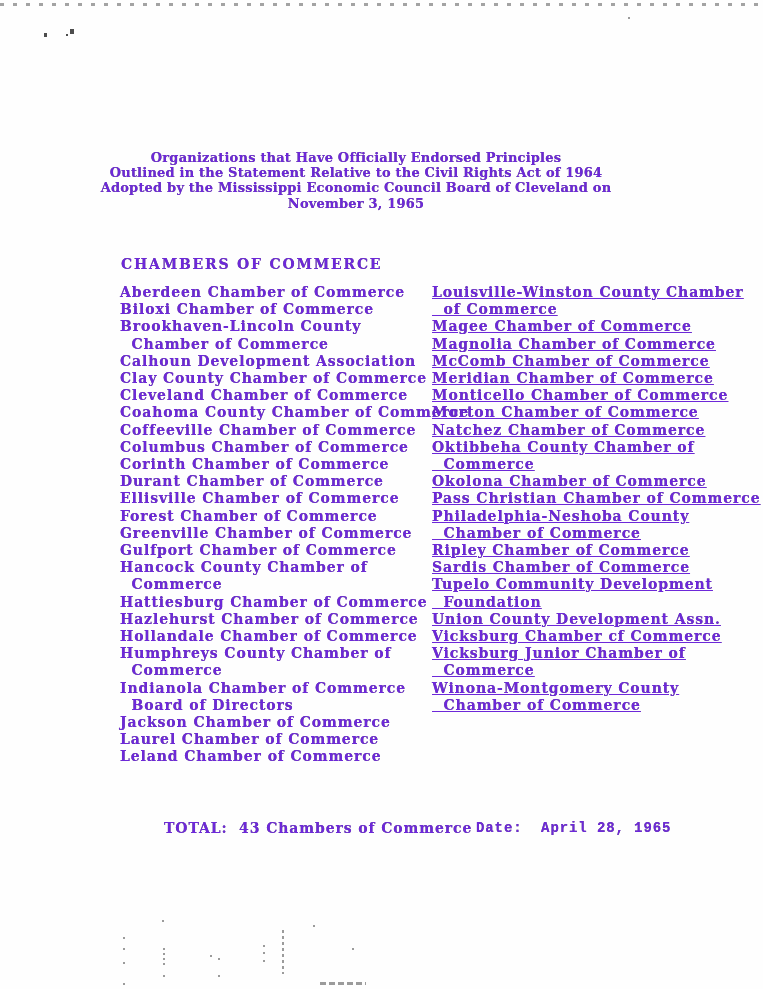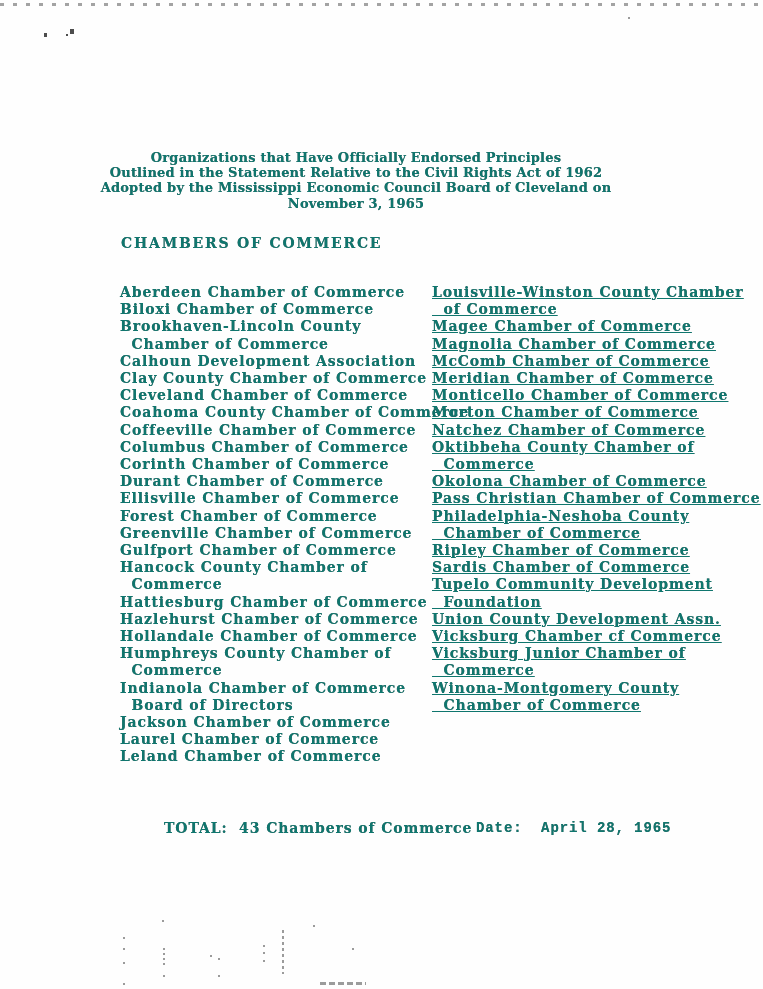--- a/index.html
+++ b/index.html
@@ -8,21 +8,21 @@
     background: #ffffff;
   }
   .page {
     position: relative;
     width: 763px;
     height: 989px;
     background: #fefefe;
     overflow: hidden;
     font-family: "DejaVu Serif", serif;
     font-weight: 700;
-    color: #0f766e;
+    color: #6d28d9;
   }
   
   .ink {
     text-shadow: 0 0 0.5px rgba(30,30,30,0.65);
     white-space: pre;
   }
   .top-dotted {
     position: absolute;
     top: 3px; left: 0; right: 0; height: 3px;
     background: repeating-linear-gradient(90deg,
@@ -34,21 +34,21 @@
     top: 150px;
     left: 40px;
     width: 632px;
     text-align: center;
     font-size: 13px;
     line-height: 15.2px;
     letter-spacing: 0.2px;
   }
   .section-heading {
     position: absolute;
-    top: 235px;
+    top: 256px;
     left: 121px;
     font-size: 14px;
     letter-spacing: 1.8px;
   }
   .col {
     position: absolute;
     top: 284px;
     font-size: 14px;
     line-height: 17.2px;
     letter-spacing: 0.9px;
@@ -87,21 +87,21 @@
       transparent 6px, transparent 9px);
   }
 </style>
 </head>
 <body>
 
 <div class="page">
 
   <div class="top-dotted"></div>
 
-  <div class="header-block ink"><div>Organizations that Have Officially Endorsed Principles</div><div>Outlined in the Statement Relative to the Civil Rights Act of 1962</div><div>Adopted by the Mississippi Economic Council Board of Cleveland on</div><div>November 3, 1965</div></div>
+  <div class="header-block ink"><div>Organizations that Have Officially Endorsed Principles</div><div>Outlined in the Statement Relative to the Civil Rights Act of 1964</div><div>Adopted by the Mississippi Economic Council Board of Cleveland on</div><div>November 3, 1965</div></div>
 
   <div class="section-heading ink">CHAMBERS OF COMMERCE</div>
 
   <div class="col col-left ink"><div>Aberdeen Chamber of Commerce</div><div>Biloxi Chamber of Commerce</div><div>Brookhaven-Lincoln County</div><div>  Chamber of Commerce</div><div>Calhoun Development Association</div><div>Clay County Chamber of Commerce</div><div>Cleveland Chamber of Commerce</div><div>Coahoma County Chamber of Commerce</div><div>Coffeeville Chamber of Commerce</div><div>Columbus Chamber of Commerce</div><div>Corinth Chamber of Commerce</div><div>Durant Chamber of Commerce</div><div>Ellisville Chamber of Commerce</div><div>Forest Chamber of Commerce</div><div>Greenville Chamber of Commerce</div><div>Gulfport Chamber of Commerce</div><div>Hancock County Chamber of</div><div>  Commerce</div><div>Hattiesburg Chamber of Commerce</div><div>Hazlehurst Chamber of Commerce</div><div>Hollandale Chamber of Commerce</div><div>Humphreys County Chamber of</div><div>  Commerce</div><div>Indianola Chamber of Commerce</div><div>  Board of Directors</div><div>Jackson Chamber of Commerce</div><div>Laurel Chamber of Commerce</div><div>Leland Chamber of Commerce</div></div>
 
   <div class="col col-right ink"><div>Louisville-Winston County Chamber</div><div>  of Commerce</div><div>Magee Chamber of Commerce</div><div>Magnolia Chamber of Commerce</div><div>McComb Chamber of Commerce</div><div>Meridian Chamber of Commerce</div><div>Monticello Chamber of Commerce</div><div>Morton Chamber of Commerce</div><div>Natchez Chamber of Commerce</div><div>Oktibbeha County Chamber of</div><div>  Commerce</div><div>Okolona Chamber of Commerce</div><div>Pass Christian Chamber of Commerce</div><div>Philadelphia-Neshoba County</div><div>  Chamber of Commerce</div><div>Ripley Chamber of Commerce</div><div>Sardis Chamber of Commerce</div><div>Tupelo Community Development</div><div>  Foundation</div><div>Union County Development Assn.</div><div>Vicksburg Chamber cf Commerce</div><div>Vicksburg Junior Chamber of</div><div>  Commerce</div><div>Winona-Montgomery County</div><div>  Chamber of Commerce</div></div>
 
   <div class="footer-line total-line ink">TOTAL:  43 Chambers of Commerce</div>
 
   <div class="footer-line date-line ink">Date:  April 28, 1965</div>

